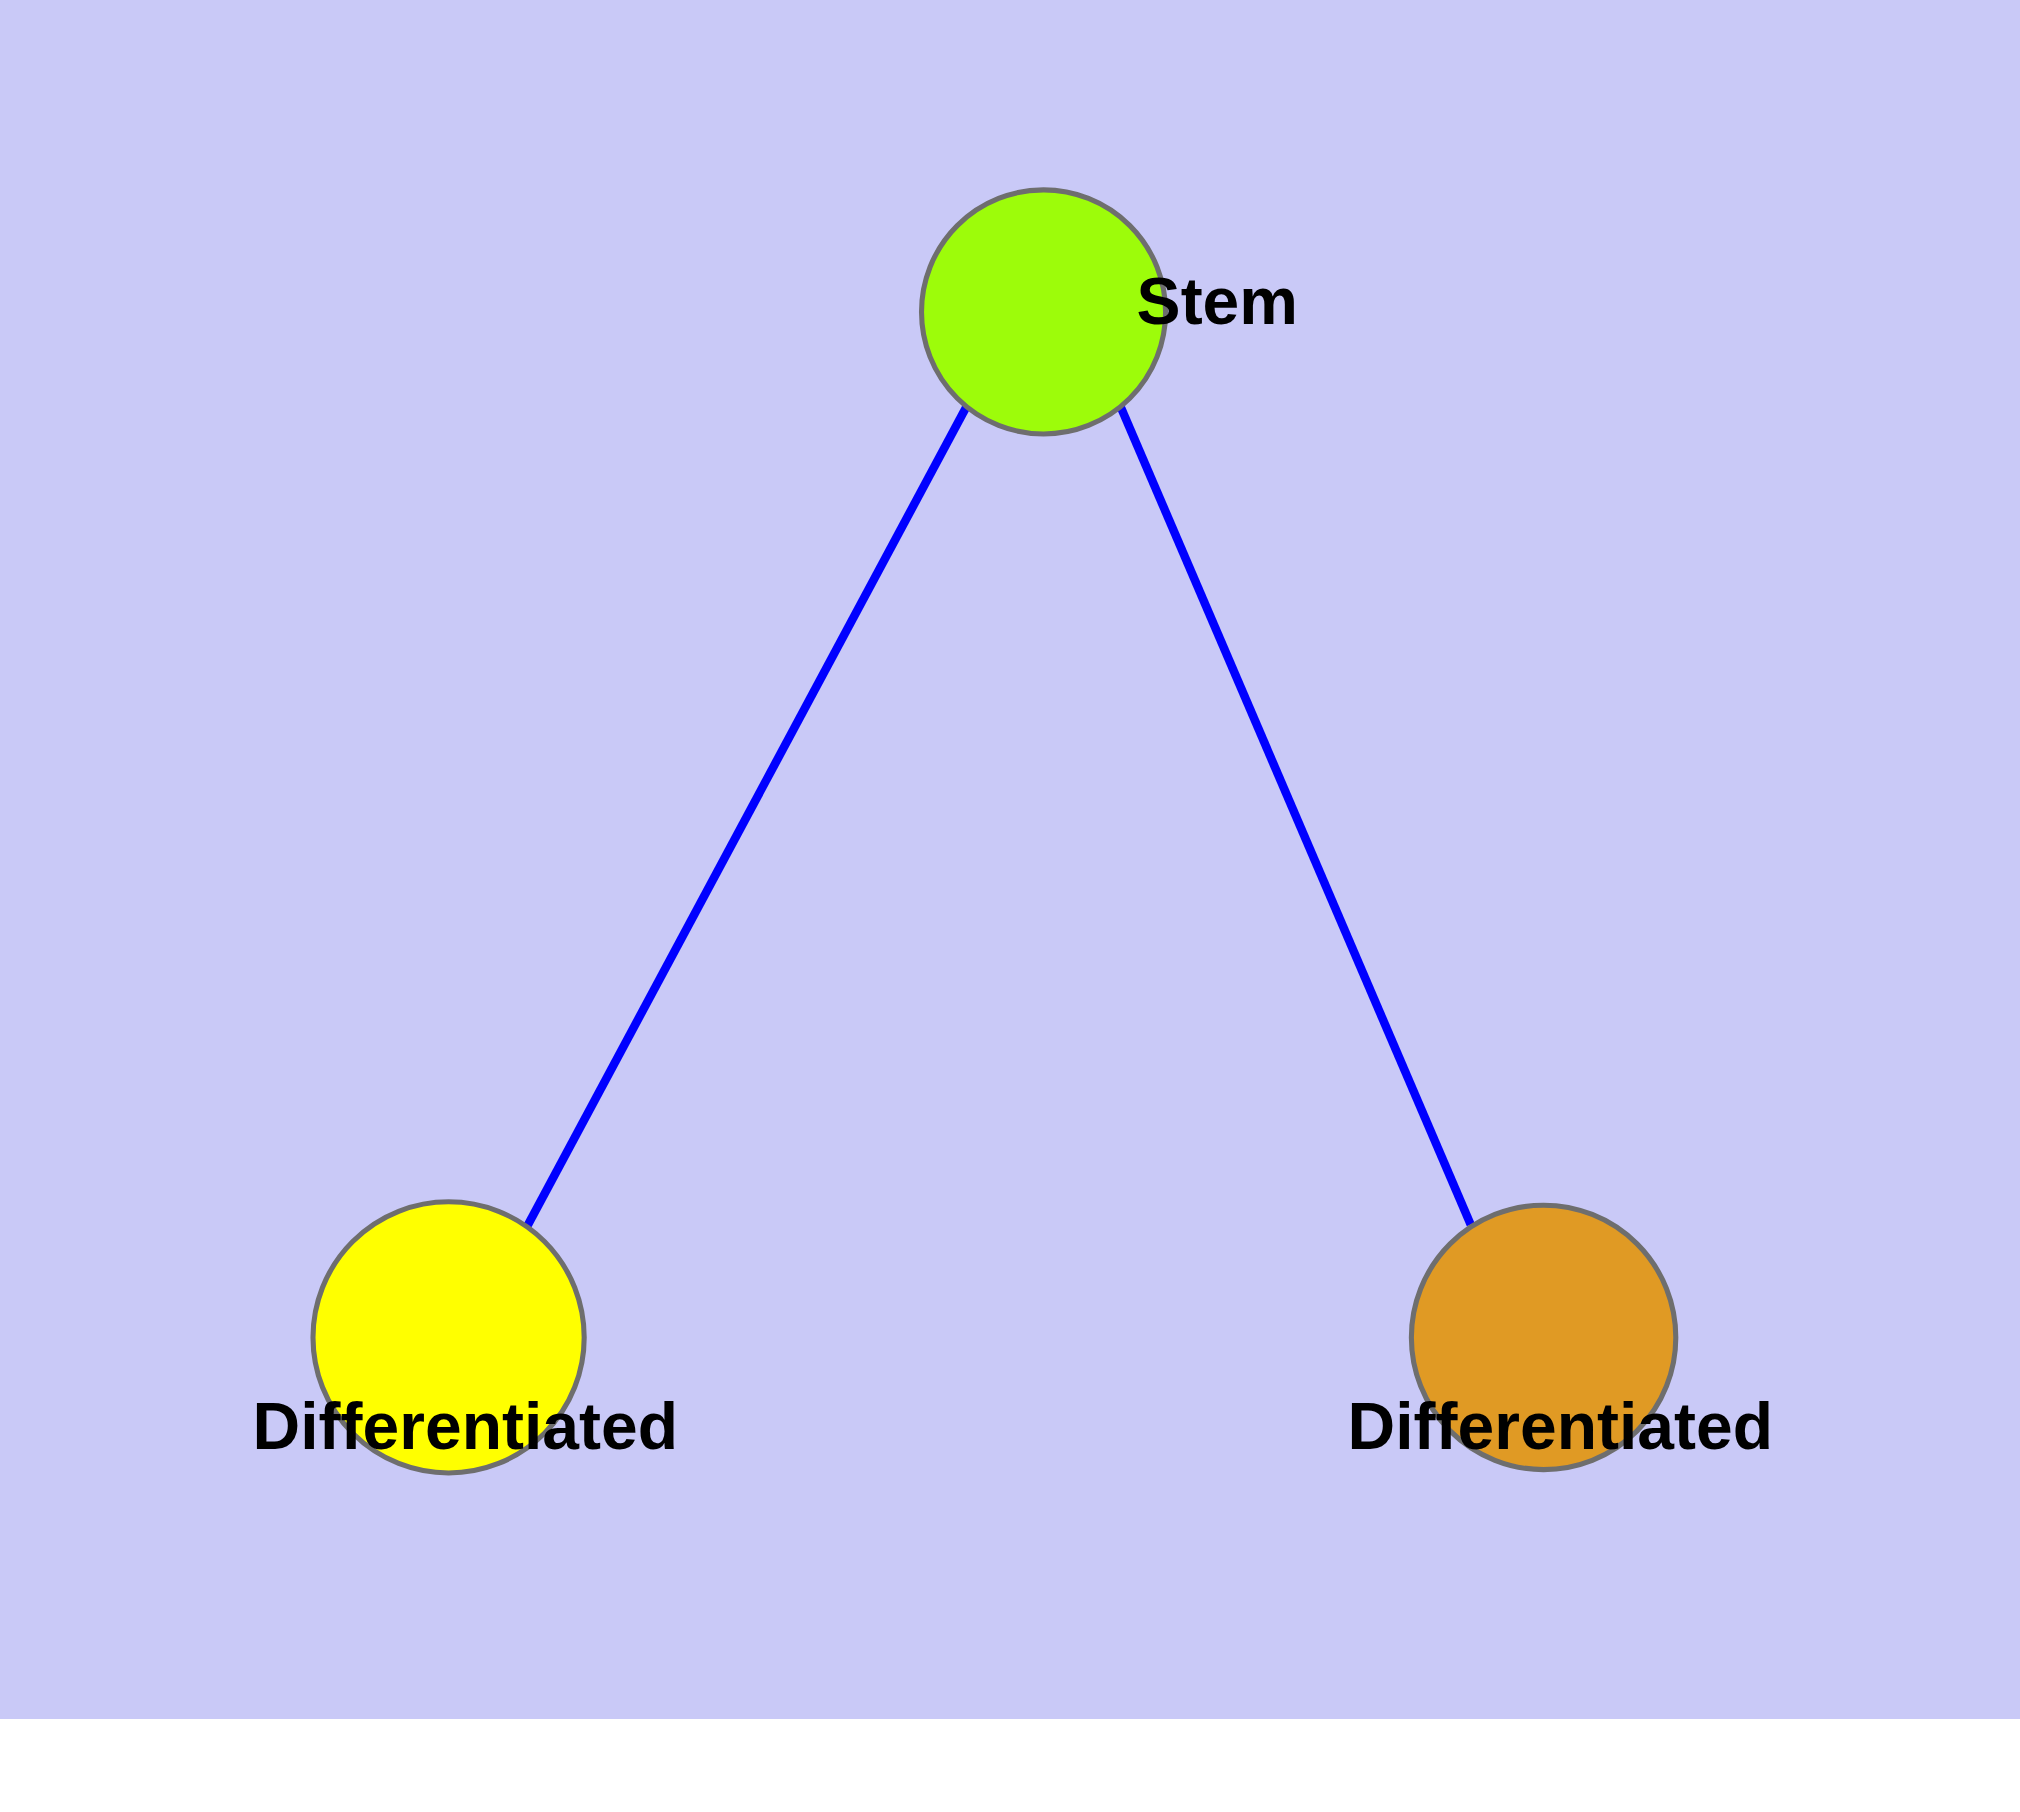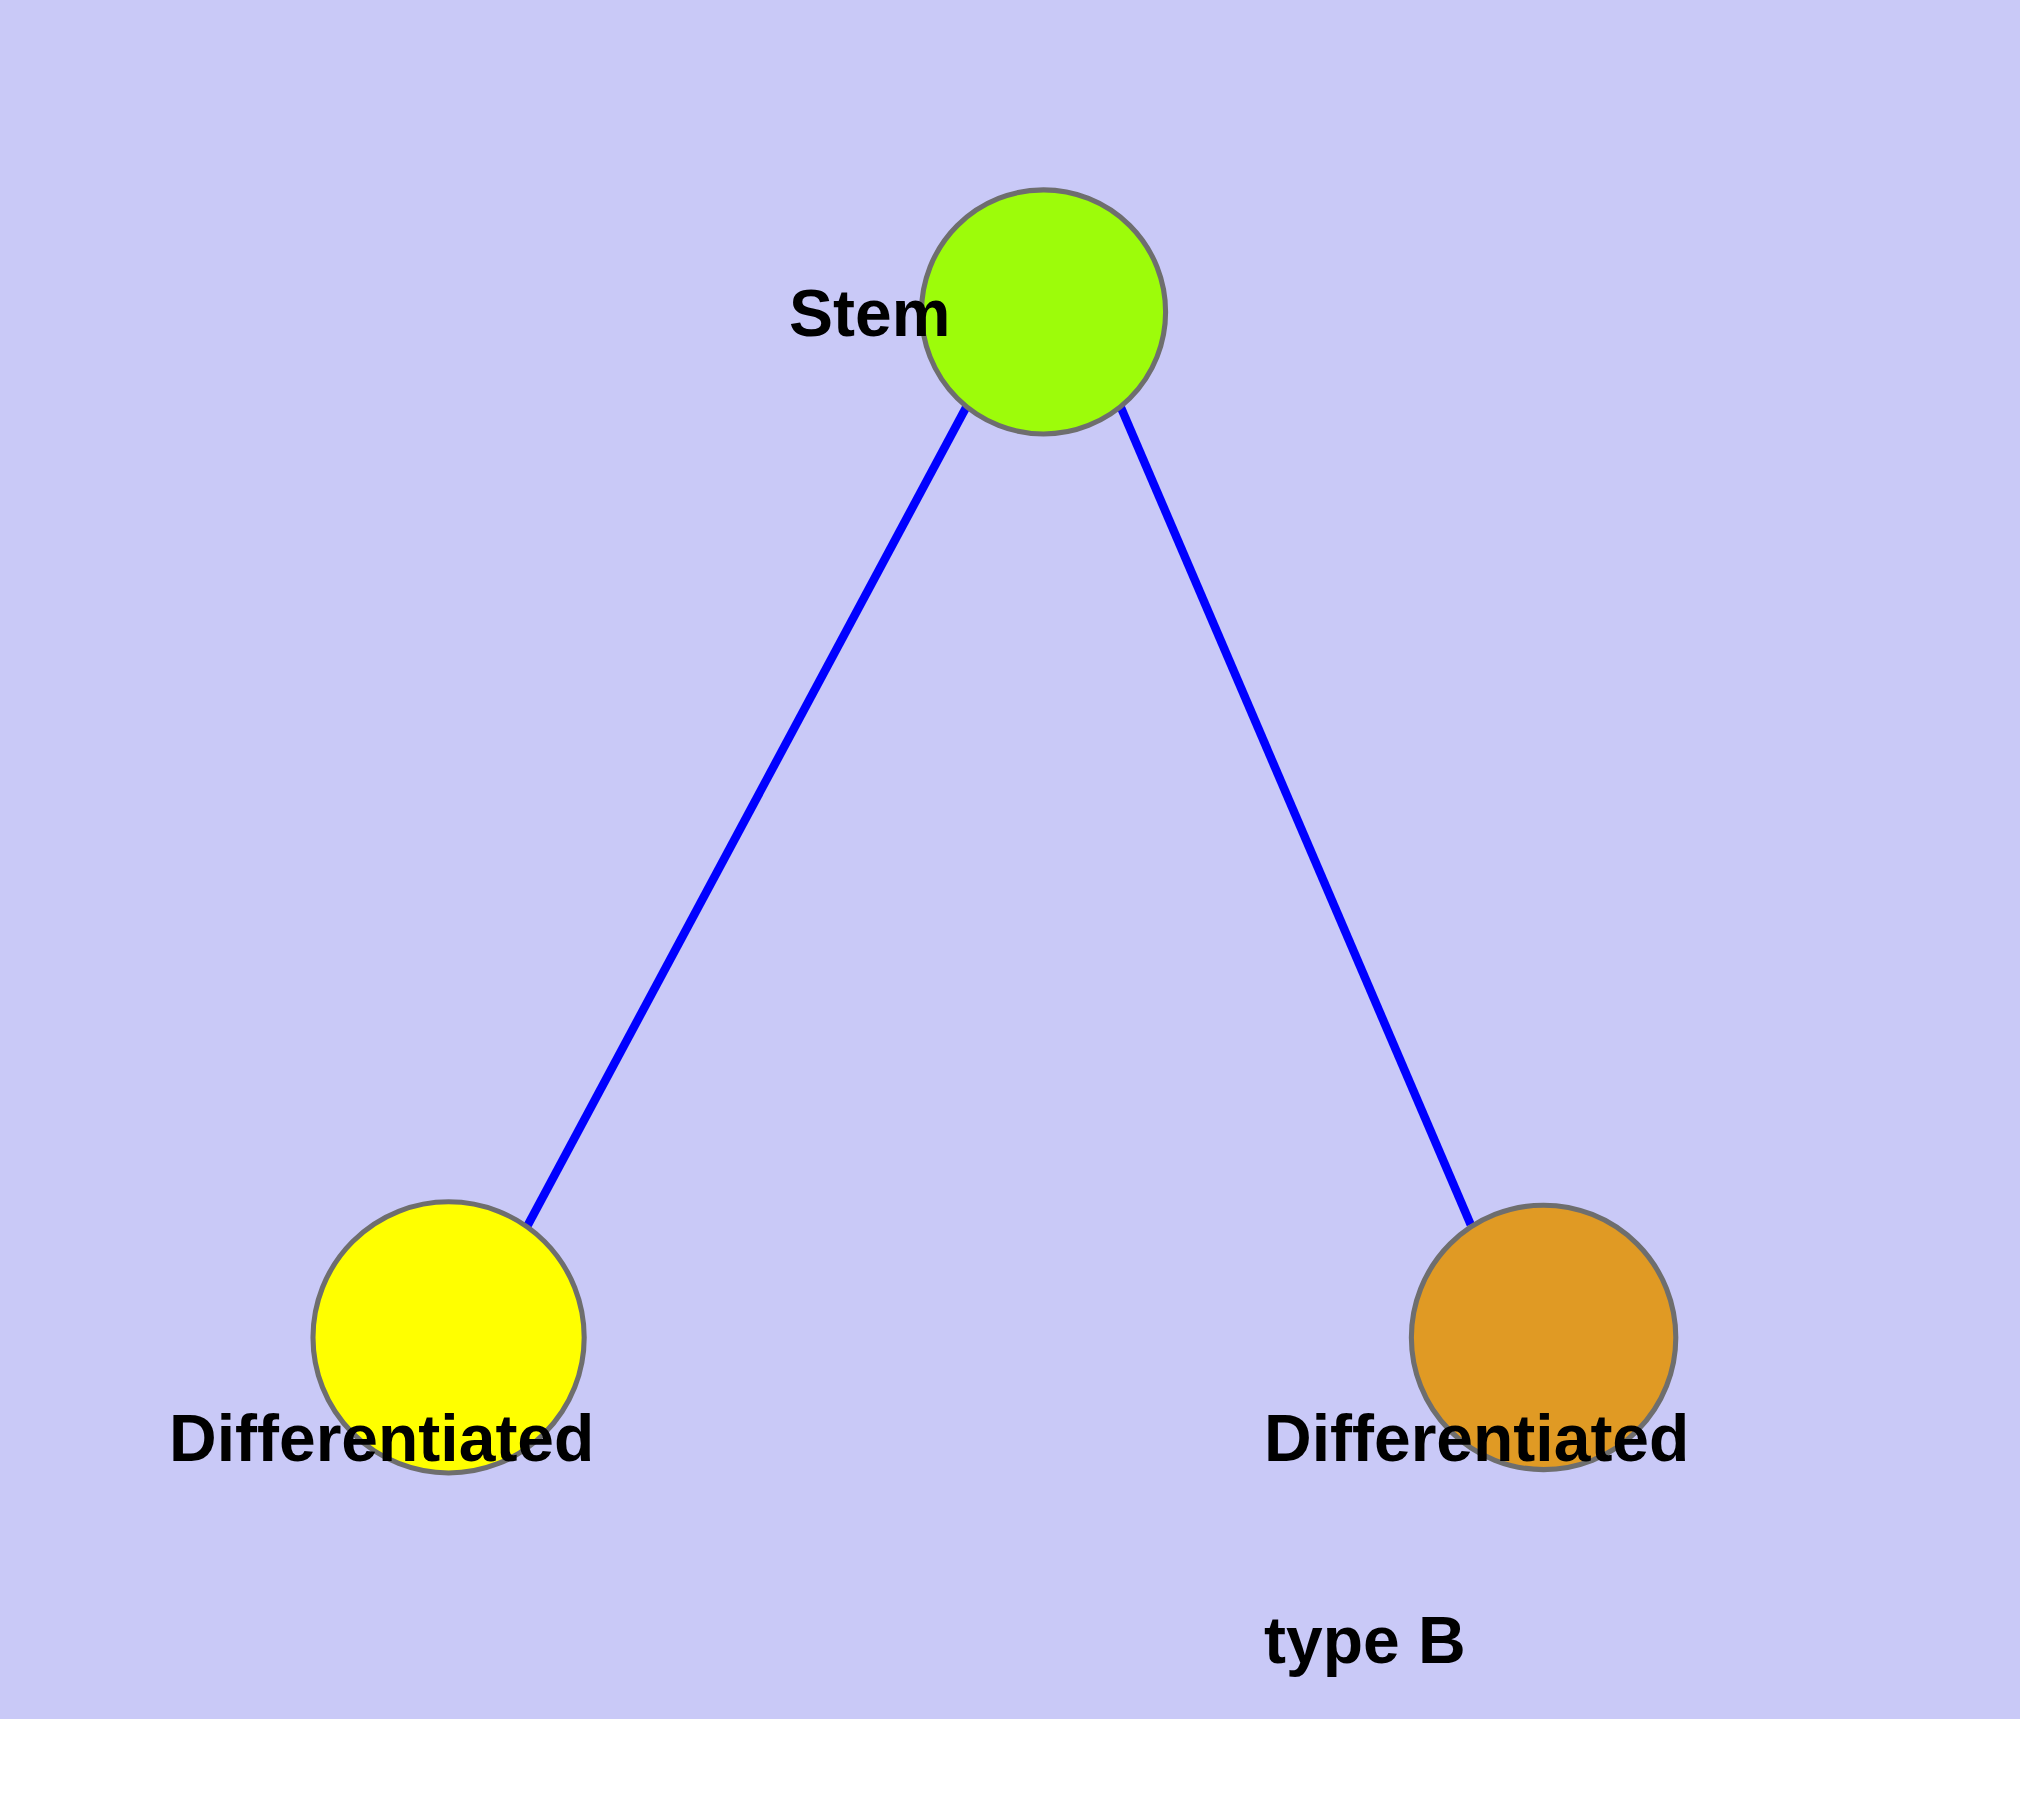--- a/index.html
+++ b/index.html
@@ -25,28 +25,27 @@
   }
   #graph-svg {
     position: absolute;
     left: 0;
     top: 0;
     width: 2021px;
     height: 1812px;
   }
   .node-label {
     position: absolute;
-    text-align: left;
+    text-align: right;
     color: #000000;
     font-weight: bold;
     line-height: 1.02;
     white-space: pre;
     pointer-events: none;
     font-family: "Liberation Sans", sans-serif;
-    margin-top: 12px;
   }
 </style>
 </head>
 <body>
 
 <div id="canvas">
 
   <div id="plot-background"></div>
 
   <svg id="graph-svg" viewBox="0 0 2384 2138">
@@ -62,17 +61,16 @@
   </svg>
 
   <div class="node-label" style="left:789px; top:268px; width:509px; font-size:66px;">Stem</div>
 
   <div class="node-label" style="left:169px; top:1258px; width:509px; font-size:66px;">
     <div>Differentiated</div>
   </div>
 
   <div class="node-label" style="left:1264px; top:1258px; width:509px; font-size:66px;">
     <div>Differentiated</div>
-    <div>type B</div>
   </div>
 
 </div>
 
 
 </body></html>

